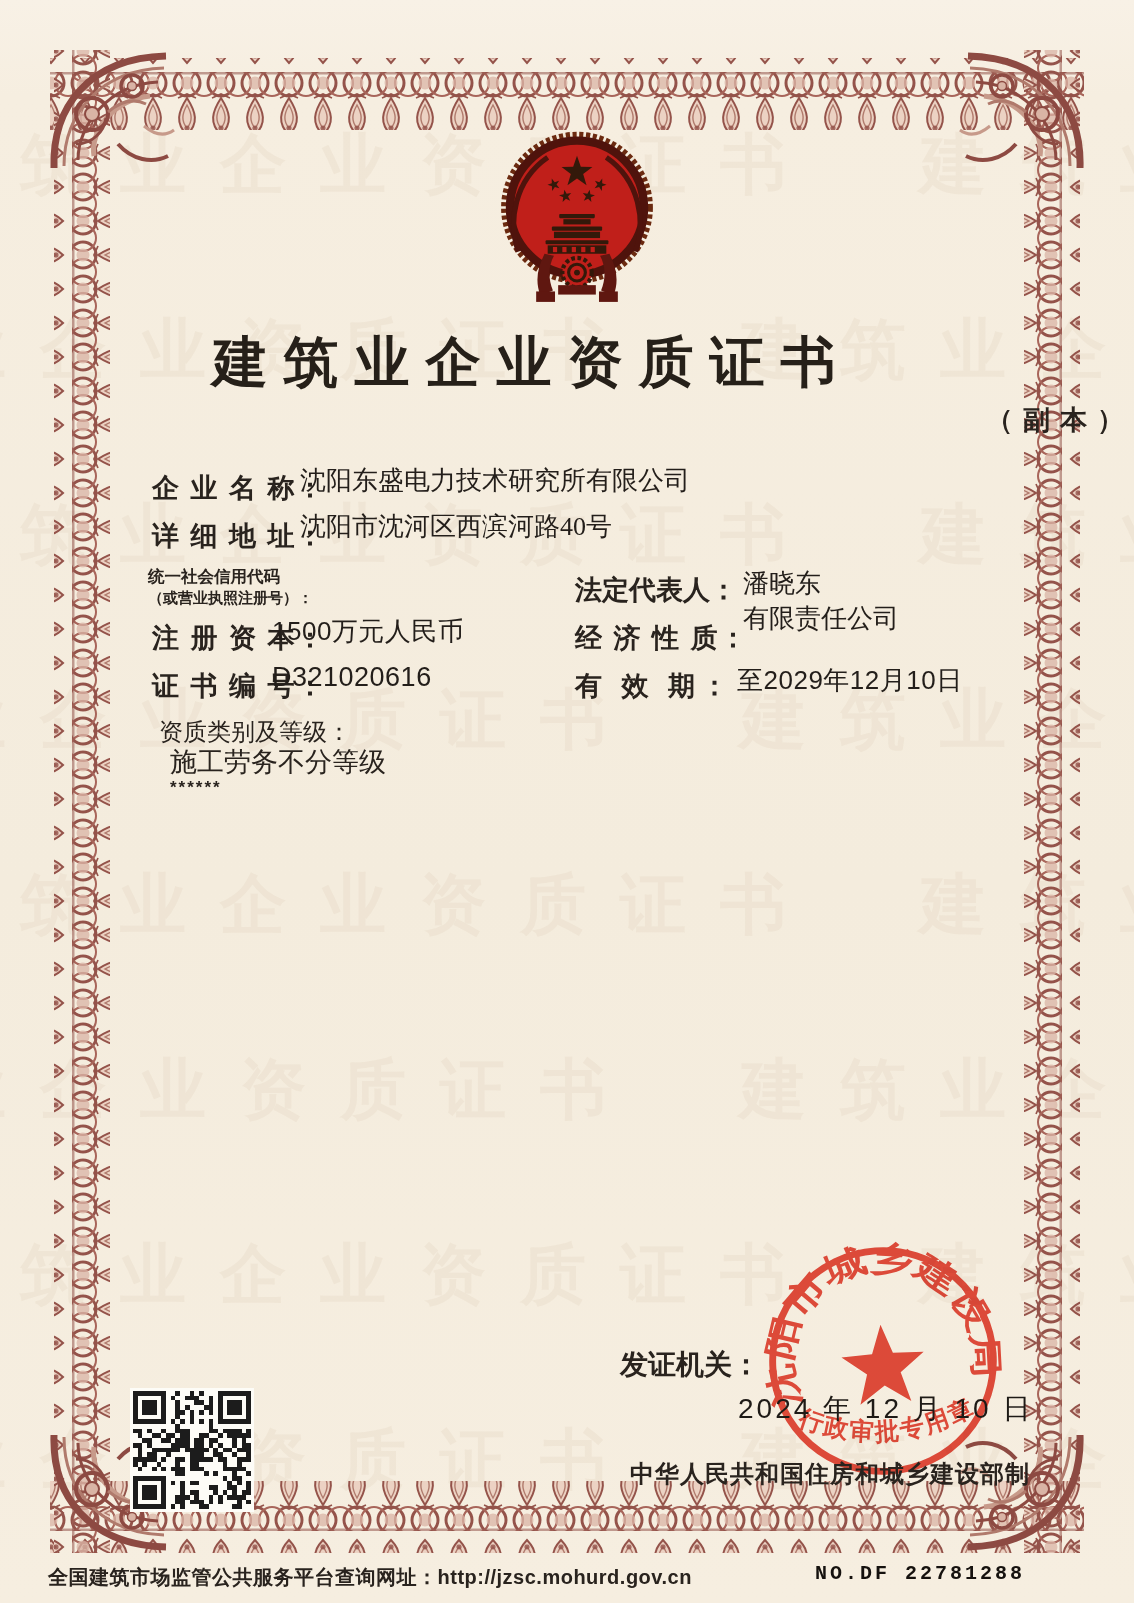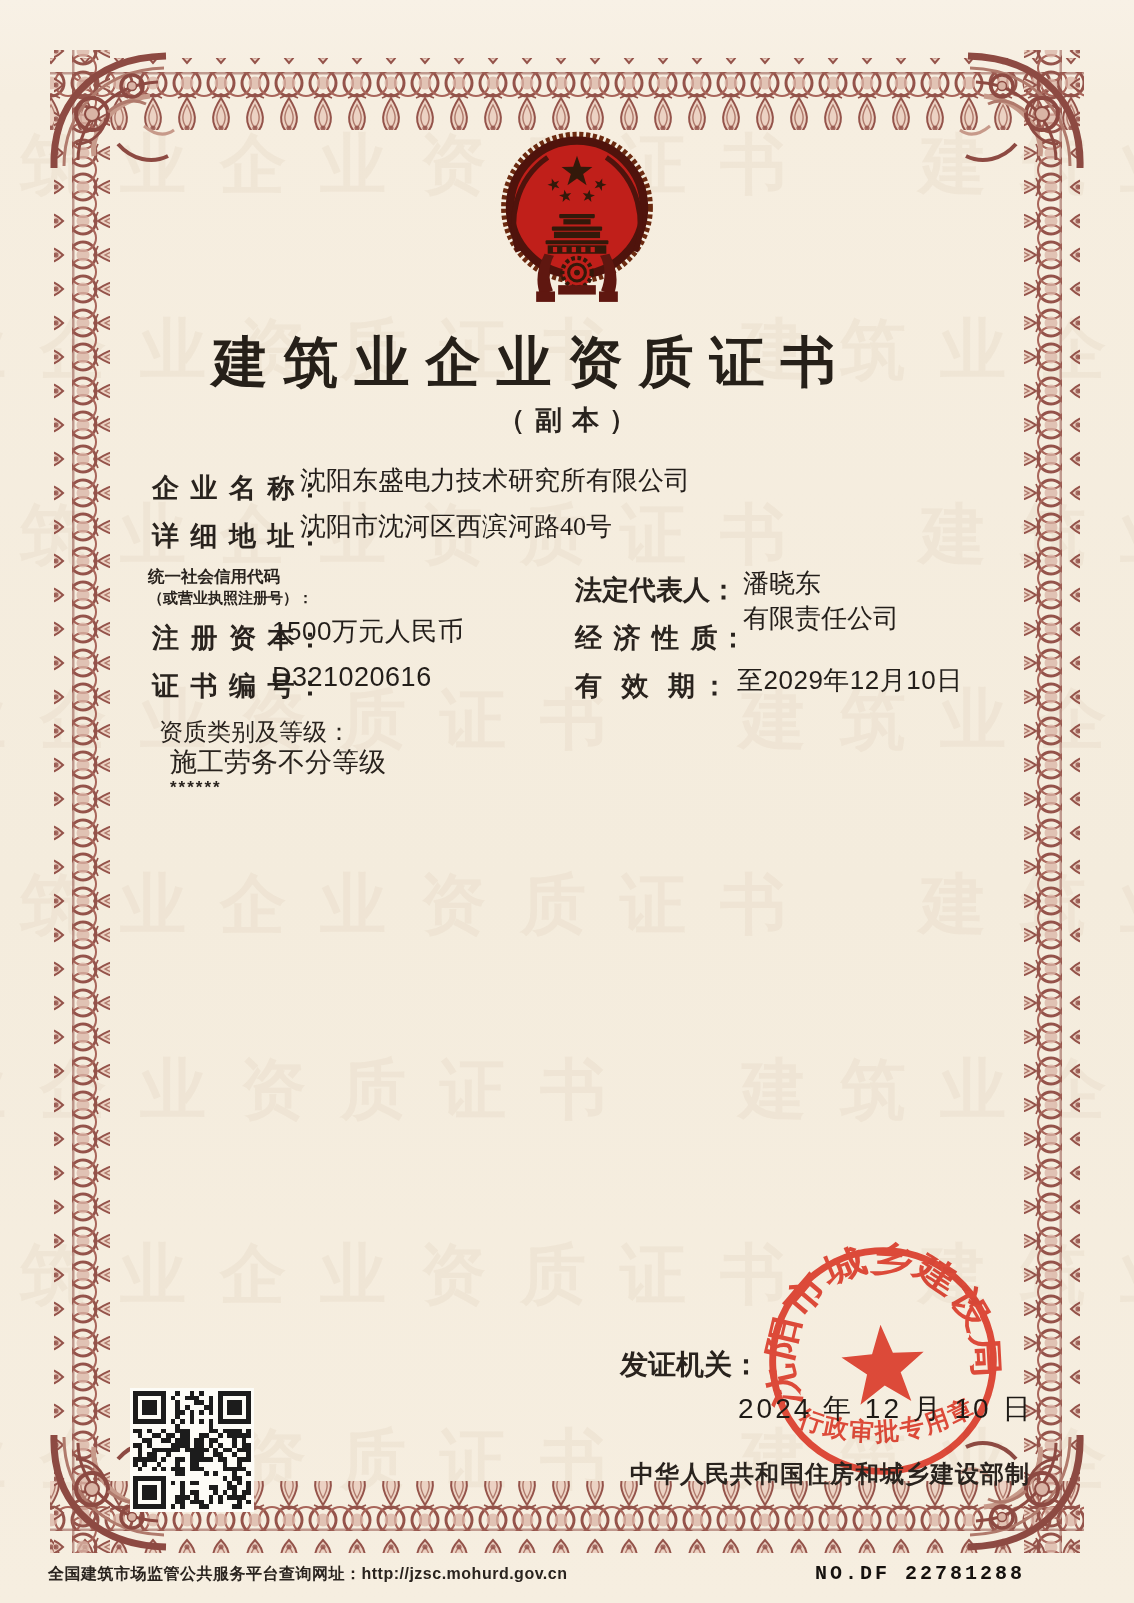--- a/index.html
+++ b/index.html
@@ -38,21 +38,21 @@
   
   .emblem{left:492px;top:126px;width:170px;height:178px;}
   
   .title{
     left:0;top:326px;width:966px;text-align:center;
     font-size:55px;font-weight:700;letter-spacing:16px;text-indent:16px;
     color:#262019;
     margin-left:41px;
   }
   .subtitle{
-    left:0;top:402px;width:1134px;text-align:center;
+    left:0;top:402px;width:1134px;text-align:right;
     font-size:27px;font-weight:700;letter-spacing:10px;text-indent:10px;
   }
   
   .flabel{font-weight:700;font-size:27px;color:var(--ink);white-space:nowrap;}
   .fvalue{font-size:26px;color:var(--value-ink);white-space:nowrap;
           font-family:"Liberation Serif","DejaVu Serif",serif;}
   .fvalue.alnum{font-family:"Liberation Sans","DejaVu Sans",sans-serif;letter-spacing:.5px;}
   .flabel.small{font-size:16.5px;line-height:21px;}
   .flabel.small .l2{font-size:15px;}
   
@@ -61,21 +61,21 @@
   .qual-stars{font-size:17px;font-weight:700;letter-spacing:2px;}
   
   .authority{font-weight:700;font-size:28px;}
   .issue-date{font-size:28px;letter-spacing:3px;color:#1e1a16;text-align:center;}
   .maker{font-weight:700;font-size:24px;letter-spacing:1px;width:400px;}
   .seal{left:750px;top:1228px;width:266px;height:266px;opacity:.9;mix-blend-mode:multiply;transform:rotate(-4deg);}
   
   .qr{left:130px;top:1388px;width:124px;height:124px;background:#fdfcf7;padding:3px;}
   .qr svg{display:block;width:100%;height:100%;}
   
-  .footer-query{left:48px;top:1564px;font-size:16px;font-weight:700;letter-spacing:.5px;}
+  .footer-query{left:48px;top:1564px;font-size:20px;font-weight:700;letter-spacing:.5px;}
   .footer-serial{
     left:815px;top:1562px;font-size:20px;font-weight:700;letter-spacing:3px;
     font-family:"Liberation Mono","DejaVu Sans Mono",monospace;color:#15110e;
   }
 </style>
 </head>
 <body>
 
 <div class="page">
 

